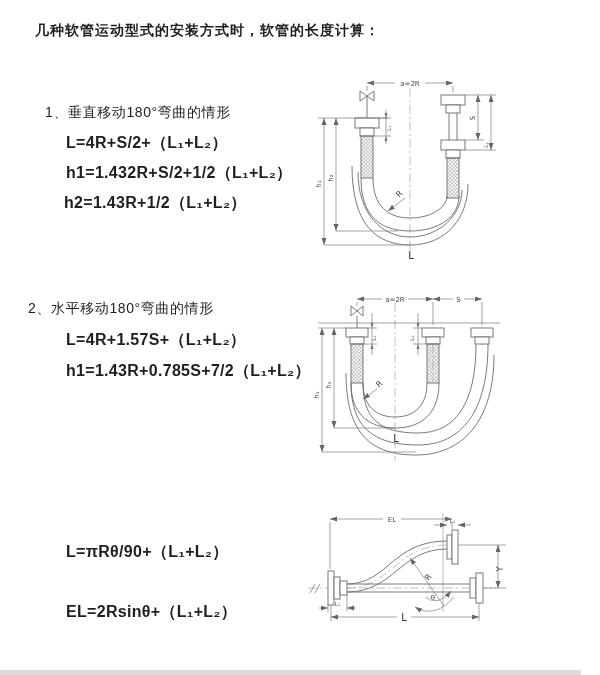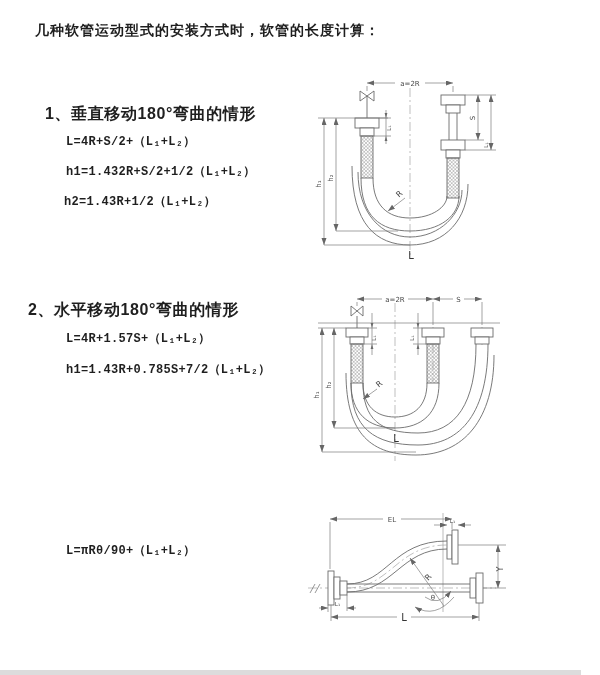--- a/index.html
+++ b/index.html
@@ -1,21 +1,21 @@
 <!DOCTYPE html>
 <html><head>
 <meta charset="utf-8">
 <style>
   html,body{margin:0;padding:0;background:#fff;}
   .page{position:relative;width:581px;height:675px;background:#ffffff;overflow:hidden;
         font-family:"Liberation Sans",sans-serif;color:#1f1f1f;}
   .title{position:absolute;left:35px;top:22px;font-size:14px;font-weight:bold;letter-spacing:1px;}
-  .sec-h{position:absolute;font-size:16px;font-weight:bold;letter-spacing:0.6px;}
-  .formula{position:absolute;font-size:12px;font-weight:bold;letter-spacing:0.3px;
-           font-family:Liberation Mono, monospace;}
+  .sec-h{position:absolute;font-size:14px;font-weight:normal;letter-spacing:0.6px;}
+  .formula{position:absolute;font-size:16px;font-weight:bold;letter-spacing:0.3px;
+           font-family:Liberation Sans, sans-serif;}
   svg.diag{position:absolute;}
   svg .lbl{font-family:"DejaVu Sans","Liberation Sans",sans-serif;font-size:7px;fill:#4a4a4a;}
   svg .sm{font-size:5.5px;}
   svg .md{font-size:8px;}
   svg .bg{font-size:10px;fill:#333;}
   .page-edge{position:absolute;left:0;bottom:0;width:600px;height:5px;background:#dcdcdc;}
 </style>
 </head>
 <body>
 
@@ -26,20 +26,21 @@
   <div class="sec-h" style="left:45px;top:104px">1、垂直移动180°弯曲的情形</div>
   <div class="formula" style="left:66px;top:133px">L=4R+S/2+（L₁+L₂）</div>
   <div class="formula" style="left:66px;top:163px">h1=1.432R+S/2+1/2（L₁+L₂）</div>
   <div class="formula" style="left:64px;top:193px">h2=1.43R+1/2（L₁+L₂）</div>
 
   <div class="sec-h" style="left:28px;top:300px">2、水平移动180°弯曲的情形</div>
   <div class="formula" style="left:66px;top:330px">L=4R+1.57S+（L₁+L₂）</div>
   <div class="formula" style="left:66px;top:361px">h1=1.43R+0.785S+7/2（L₁+L₂）</div>
 
   <div class="formula" style="left:66px;top:542px">L=πRθ/90+（L₁+L₂）</div>
+  <div class="formula" style="left:66px;top:602px">EL=2Rsinθ+（L₁+L₂）</div>
 
   <svg class="diag" style="left:310px;top:66px" width="285" height="200" viewBox="0 0 285 200">
     <defs>
       <marker id="ar1" markerWidth="8" markerHeight="6" refX="7" refY="2.5" orient="auto-start-reverse" markerUnits="userSpaceOnUse">
         <path d="M0 0L7 2.5L0 5z" fill="#666"></path>
       </marker>
       <pattern id="ht1" width="3.5" height="3.5" patternUnits="userSpaceOnUse">
         <path d="M0 0L3.5 3.5M3.5 0L0 3.5" stroke="#9a9a9a" stroke-width="0.55"></path>
       </pattern>
     </defs>

